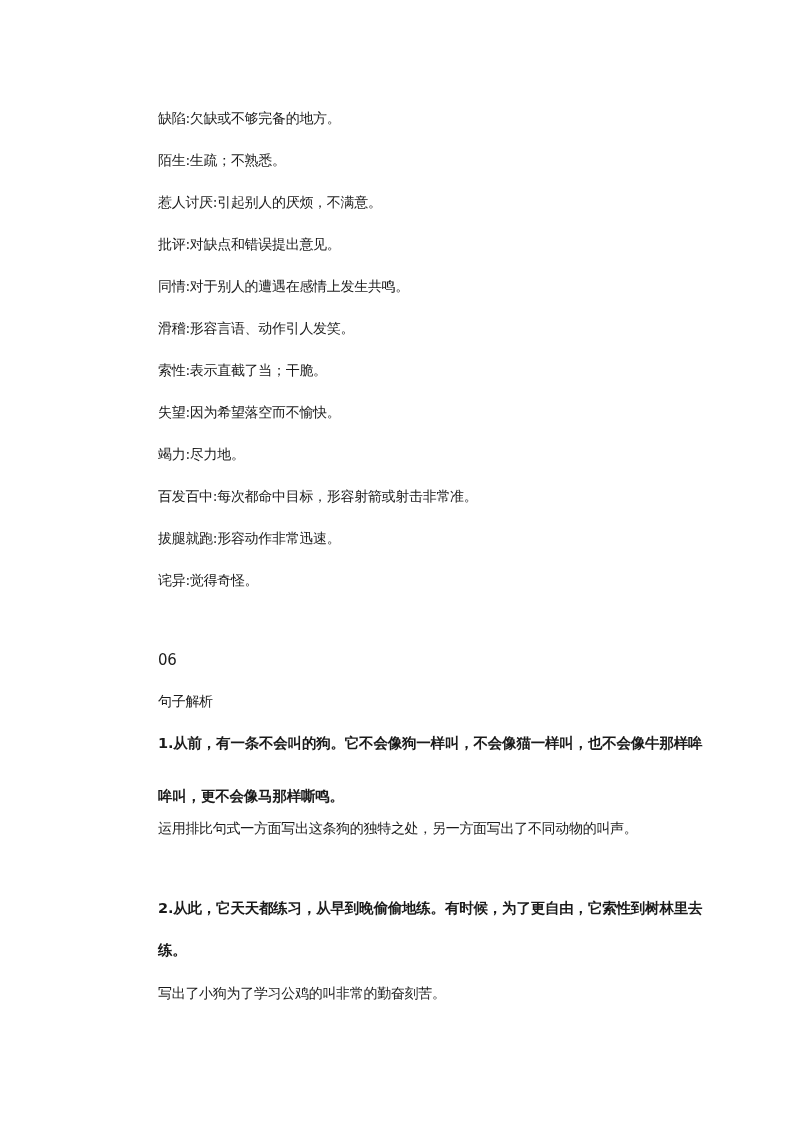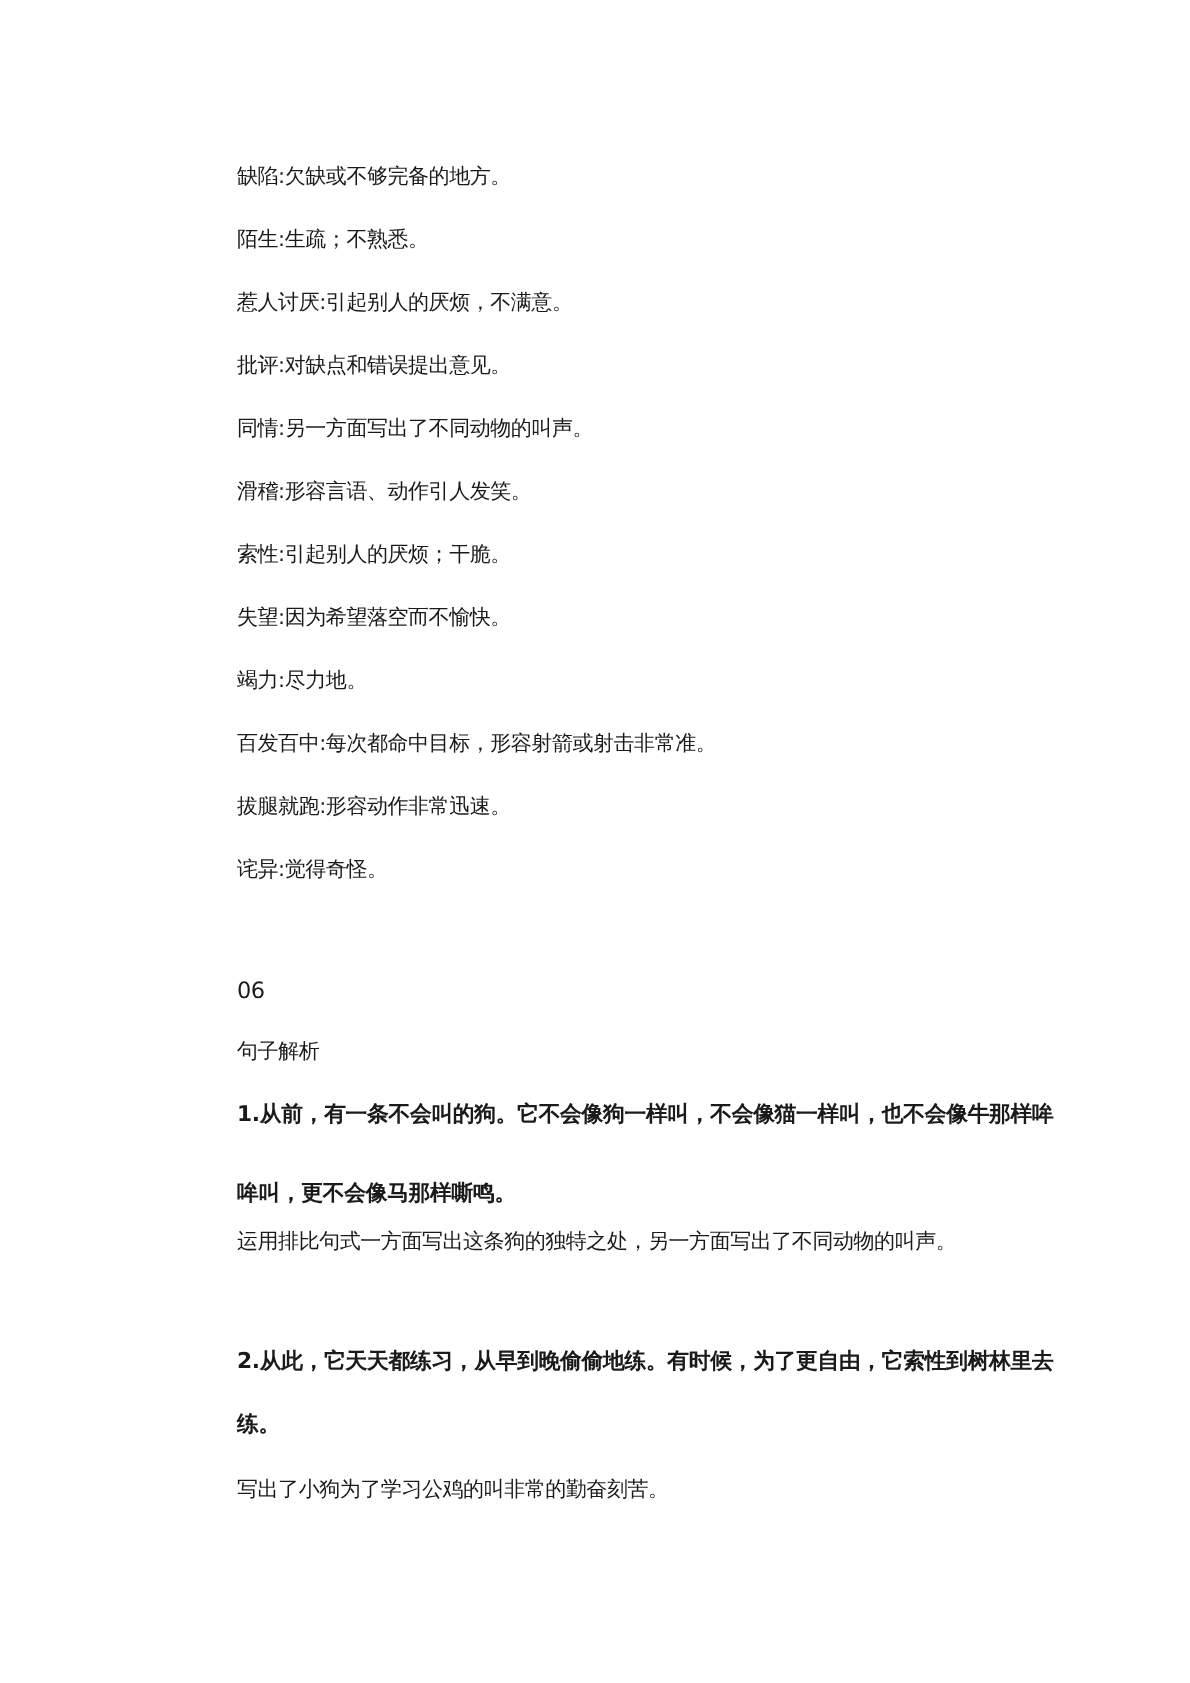--- a/index.html
+++ b/index.html
@@ -44,23 +44,23 @@
 </head>
 <body>
 
 <div class="page">
 
   <div>
     <div class="line" style="top:108px">缺陷:欠缺或不够完备的地方。</div>
     <div class="line" style="top:150px">陌生:生疏；不熟悉。</div>
     <div class="line" style="top:192px">惹人讨厌:引起别人的厌烦，不满意。</div>
     <div class="line" style="top:234px">批评:对缺点和错误提出意见。</div>
-    <div class="line" style="top:276px">同情:另一方面写出了不同动物的叫声。</div>
+    <div class="line" style="top:276px">同情:对于别人的遭遇在感情上发生共鸣。</div>
     <div class="line" style="top:318px">滑稽:形容言语、动作引人发笑。</div>
-    <div class="line" style="top:360px">索性:引起别人的厌烦；干脆。</div>
+    <div class="line" style="top:360px">索性:表示直截了当；干脆。</div>
     <div class="line" style="top:402px">失望:因为希望落空而不愉快。</div>
     <div class="line" style="top:444px">竭力:尽力地。</div>
     <div class="line" style="top:486px">百发百中:每次都命中目标，形容射箭或射击非常准。</div>
     <div class="line" style="top:528px">拔腿就跑:形容动作非常迅速。</div>
     <div class="line" style="top:570px">诧异:觉得奇怪。</div>
   </div>
 
   <div class="line num" style="top:650px">06</div>
   <div class="line" style="top:691px">句子解析</div>
 

